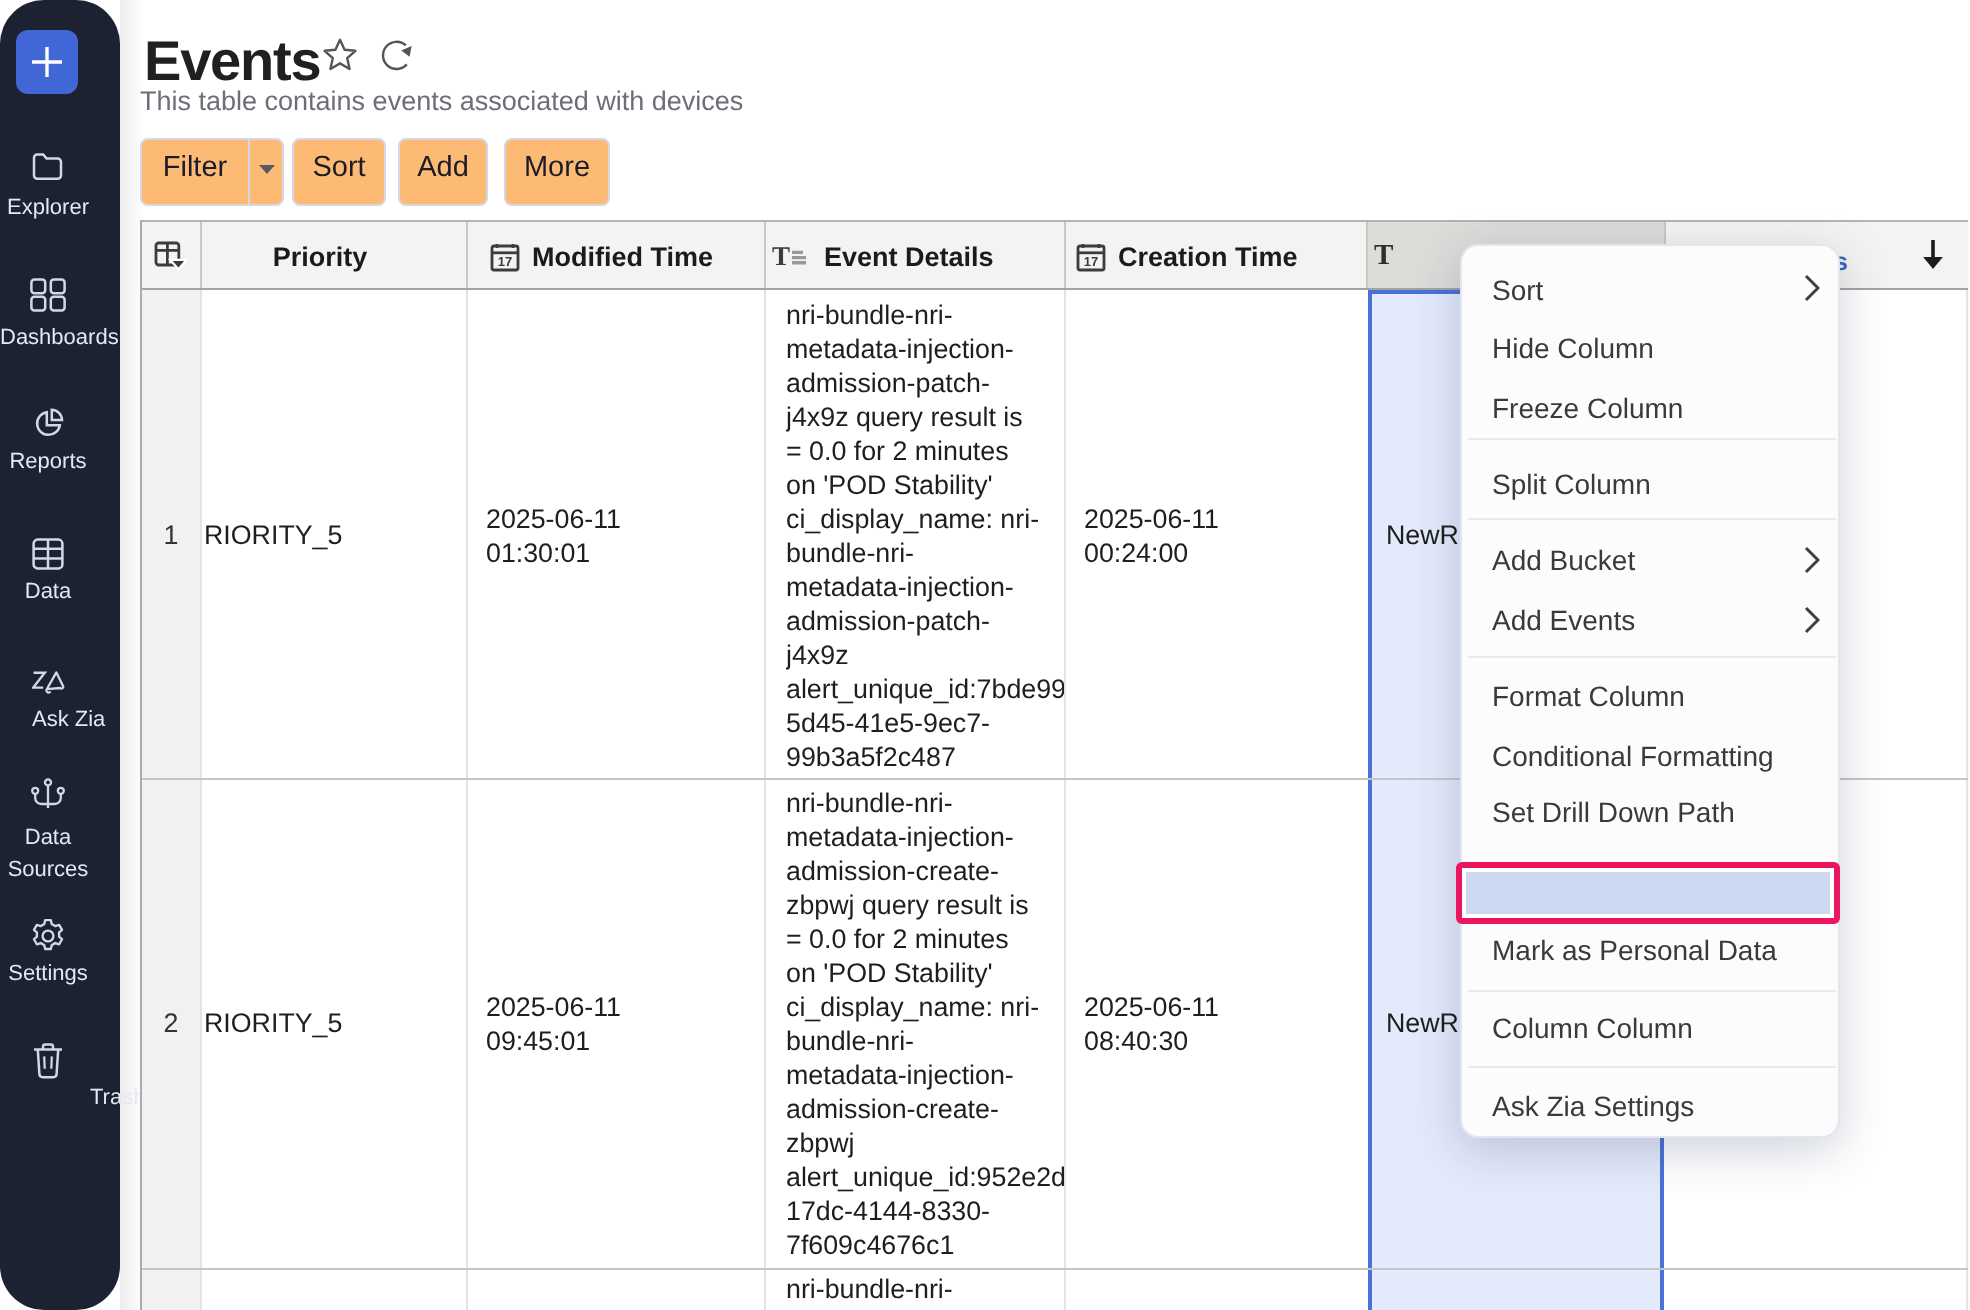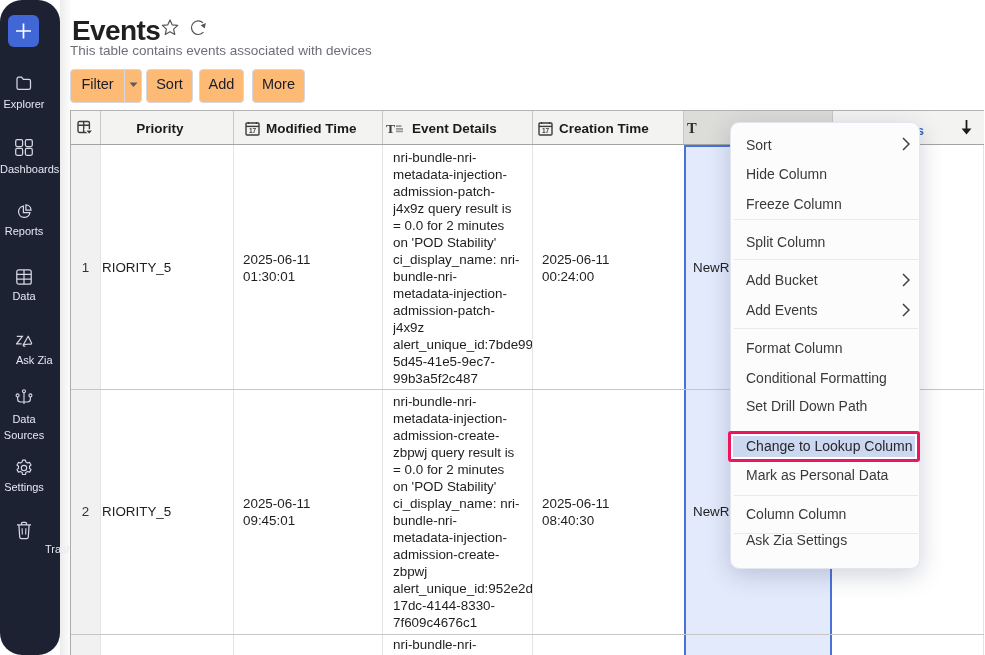--- a/index.html
+++ b/index.html
@@ -226,19 +226,18 @@
     <div class="chev" style="top:180px;"><svg width="8" height="14" viewBox="0 0 8 14">
         <path d="M1 1 L7 7 L1 13" fill="none" stroke="#3f3f3f" stroke-width="1.5"></path>
       </svg></div>
   <div class="msep" style="top:205px;"></div>
   <div class="mi" style="top:217px;">Format Column</div>
   <div class="mi" style="top:247px;">Conditional Formatting</div>
   <div class="mi" style="top:275px;">Set Drill Down Path</div>
   <div id="hlbox" style="position:absolute; left:-3px; top:308px; width:192px; height:31px; border:3px solid #ec155f; border-radius:3px; background:#fff;">
     <div style="position:absolute; left:2px; top:2px; right:2px; bottom:2px; background:#ccd8f0;"></div>
   </div>
-  <div class="mi" style="top:315px; color:#26262b;">Change to Lookup Column</div>
   <div class="mi" style="top:344px;">Mark as Personal Data</div>
   <div class="msep" style="top:372px;"></div>
   <div class="mi" style="top:383px;">Column Column</div>
   <div class="msep" style="top:410px;"></div>
-  <div class="mi" style="top:409px;text-align:right;">Ask Zia Settings</div>
+  <div class="mi" style="top:422px;text-align:right;">Ask Zia Settings</div>
 </div>
 
 </body></html>

